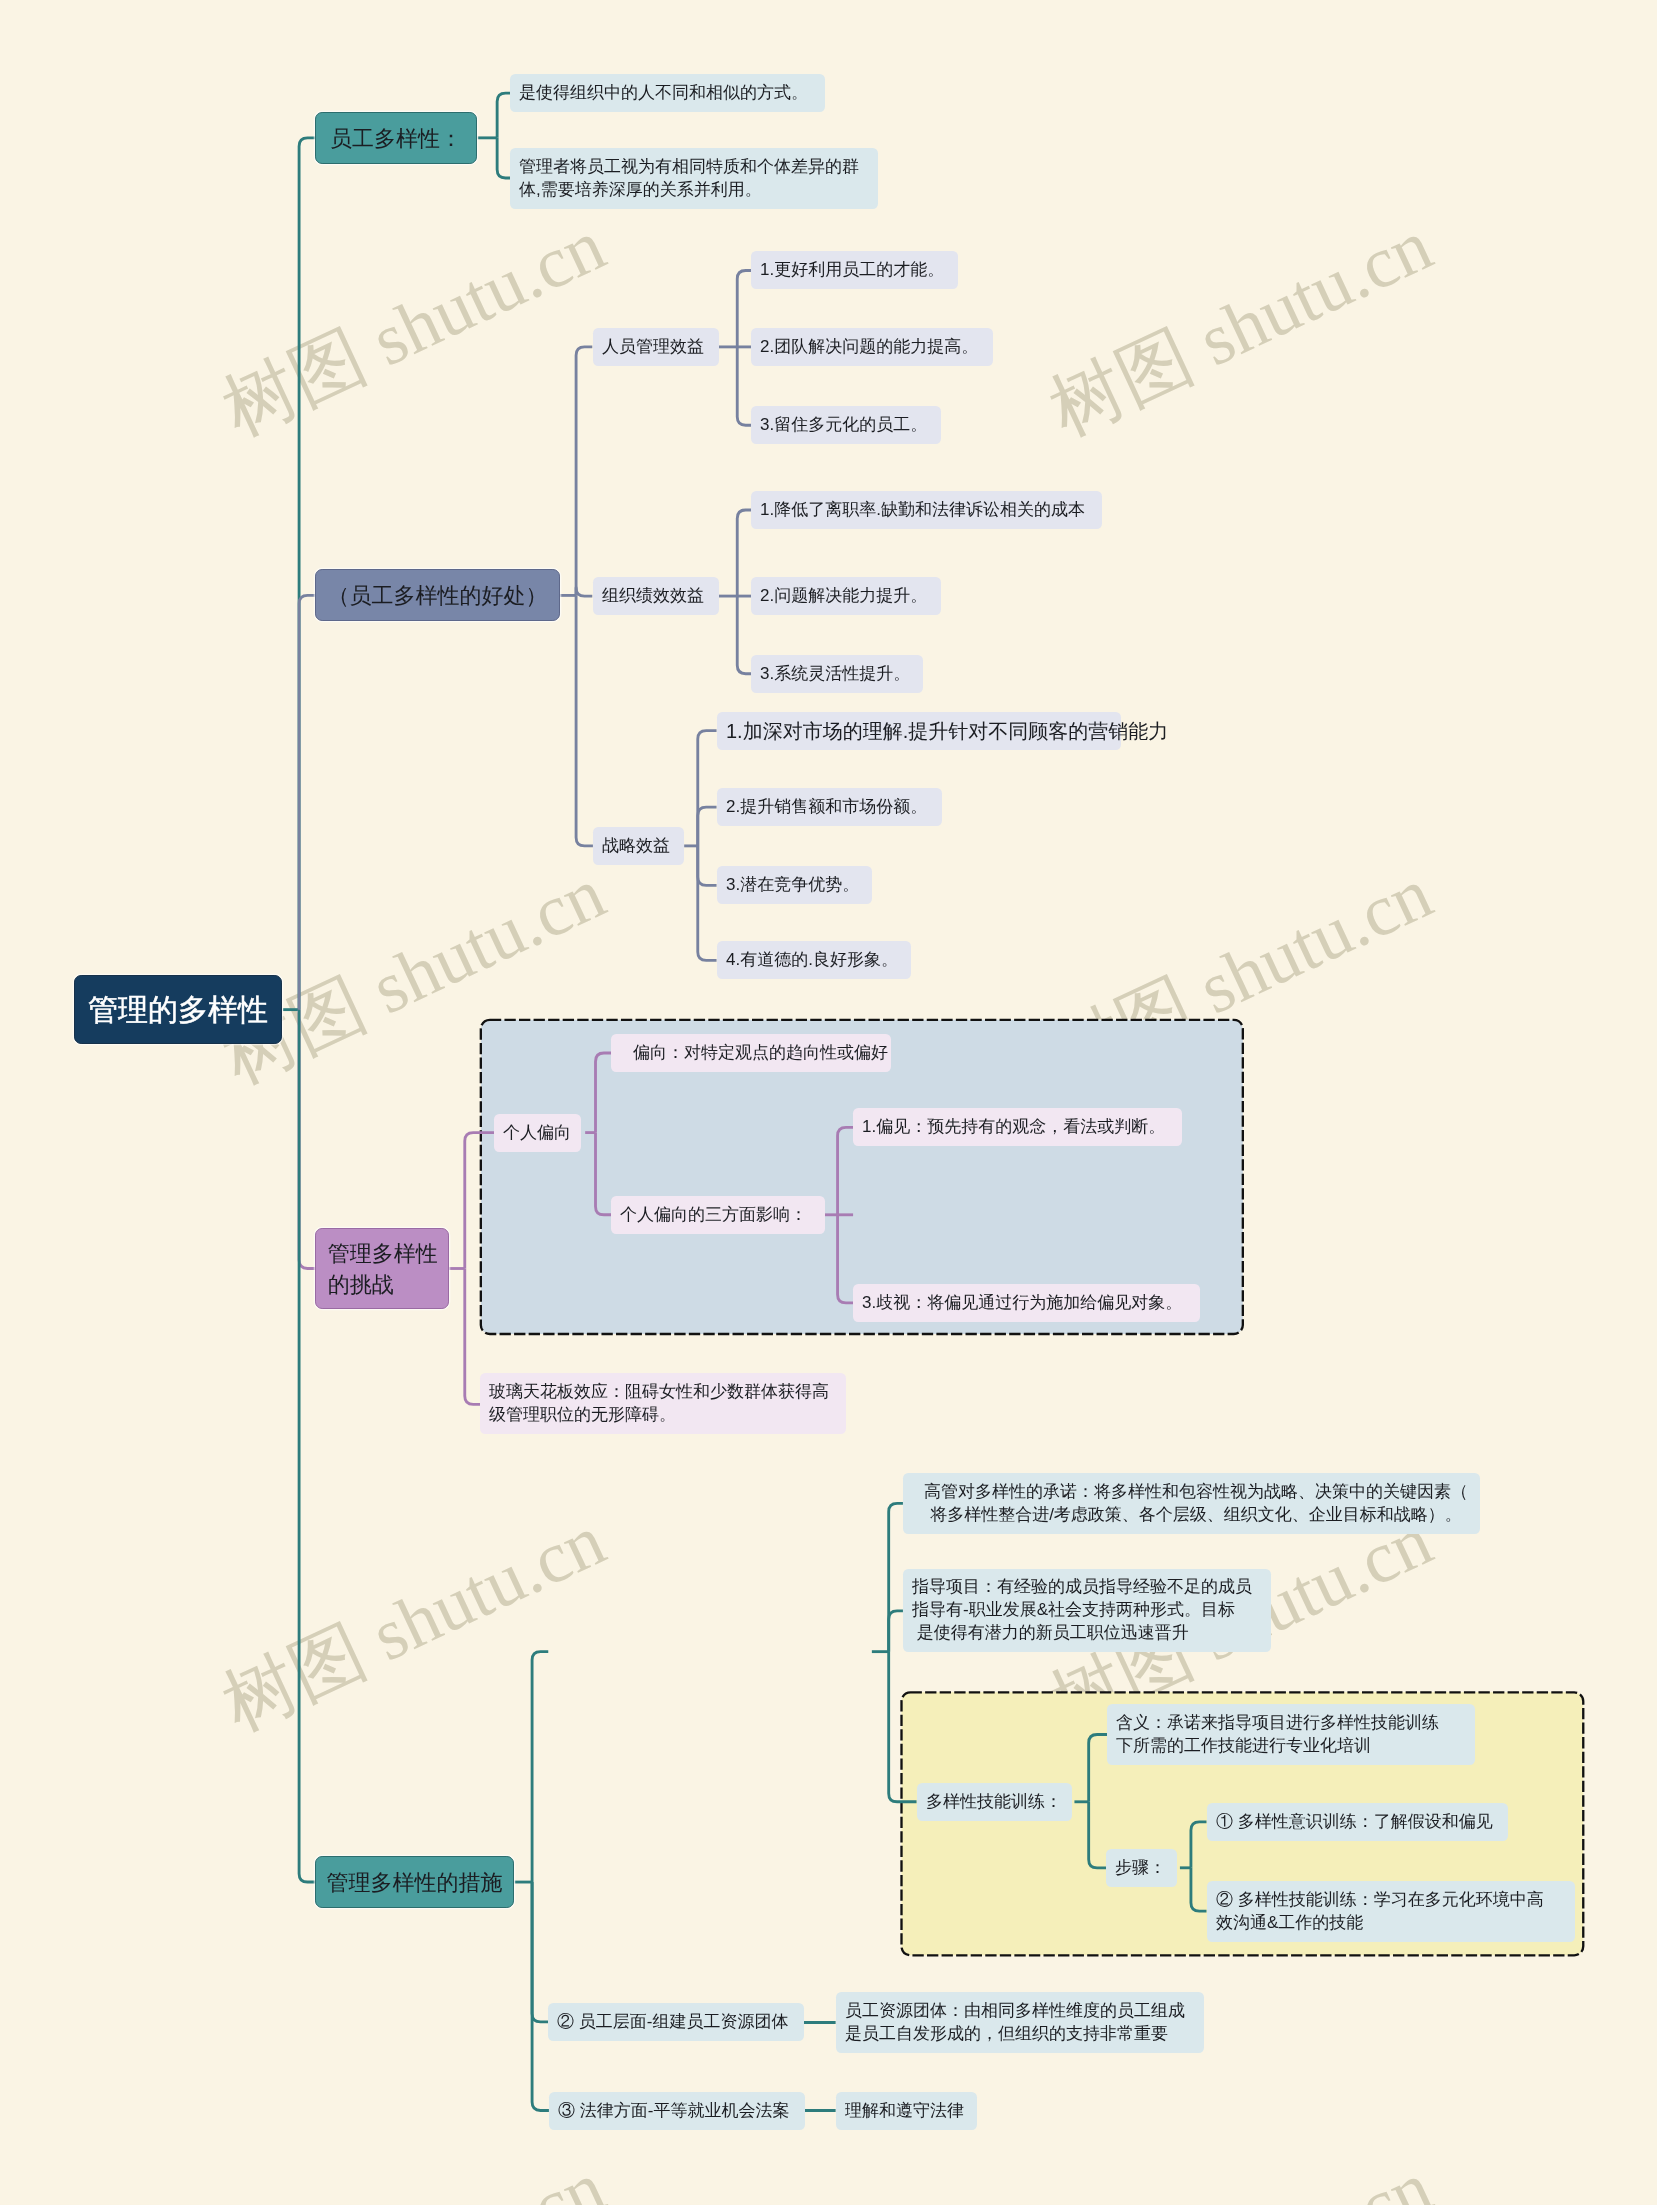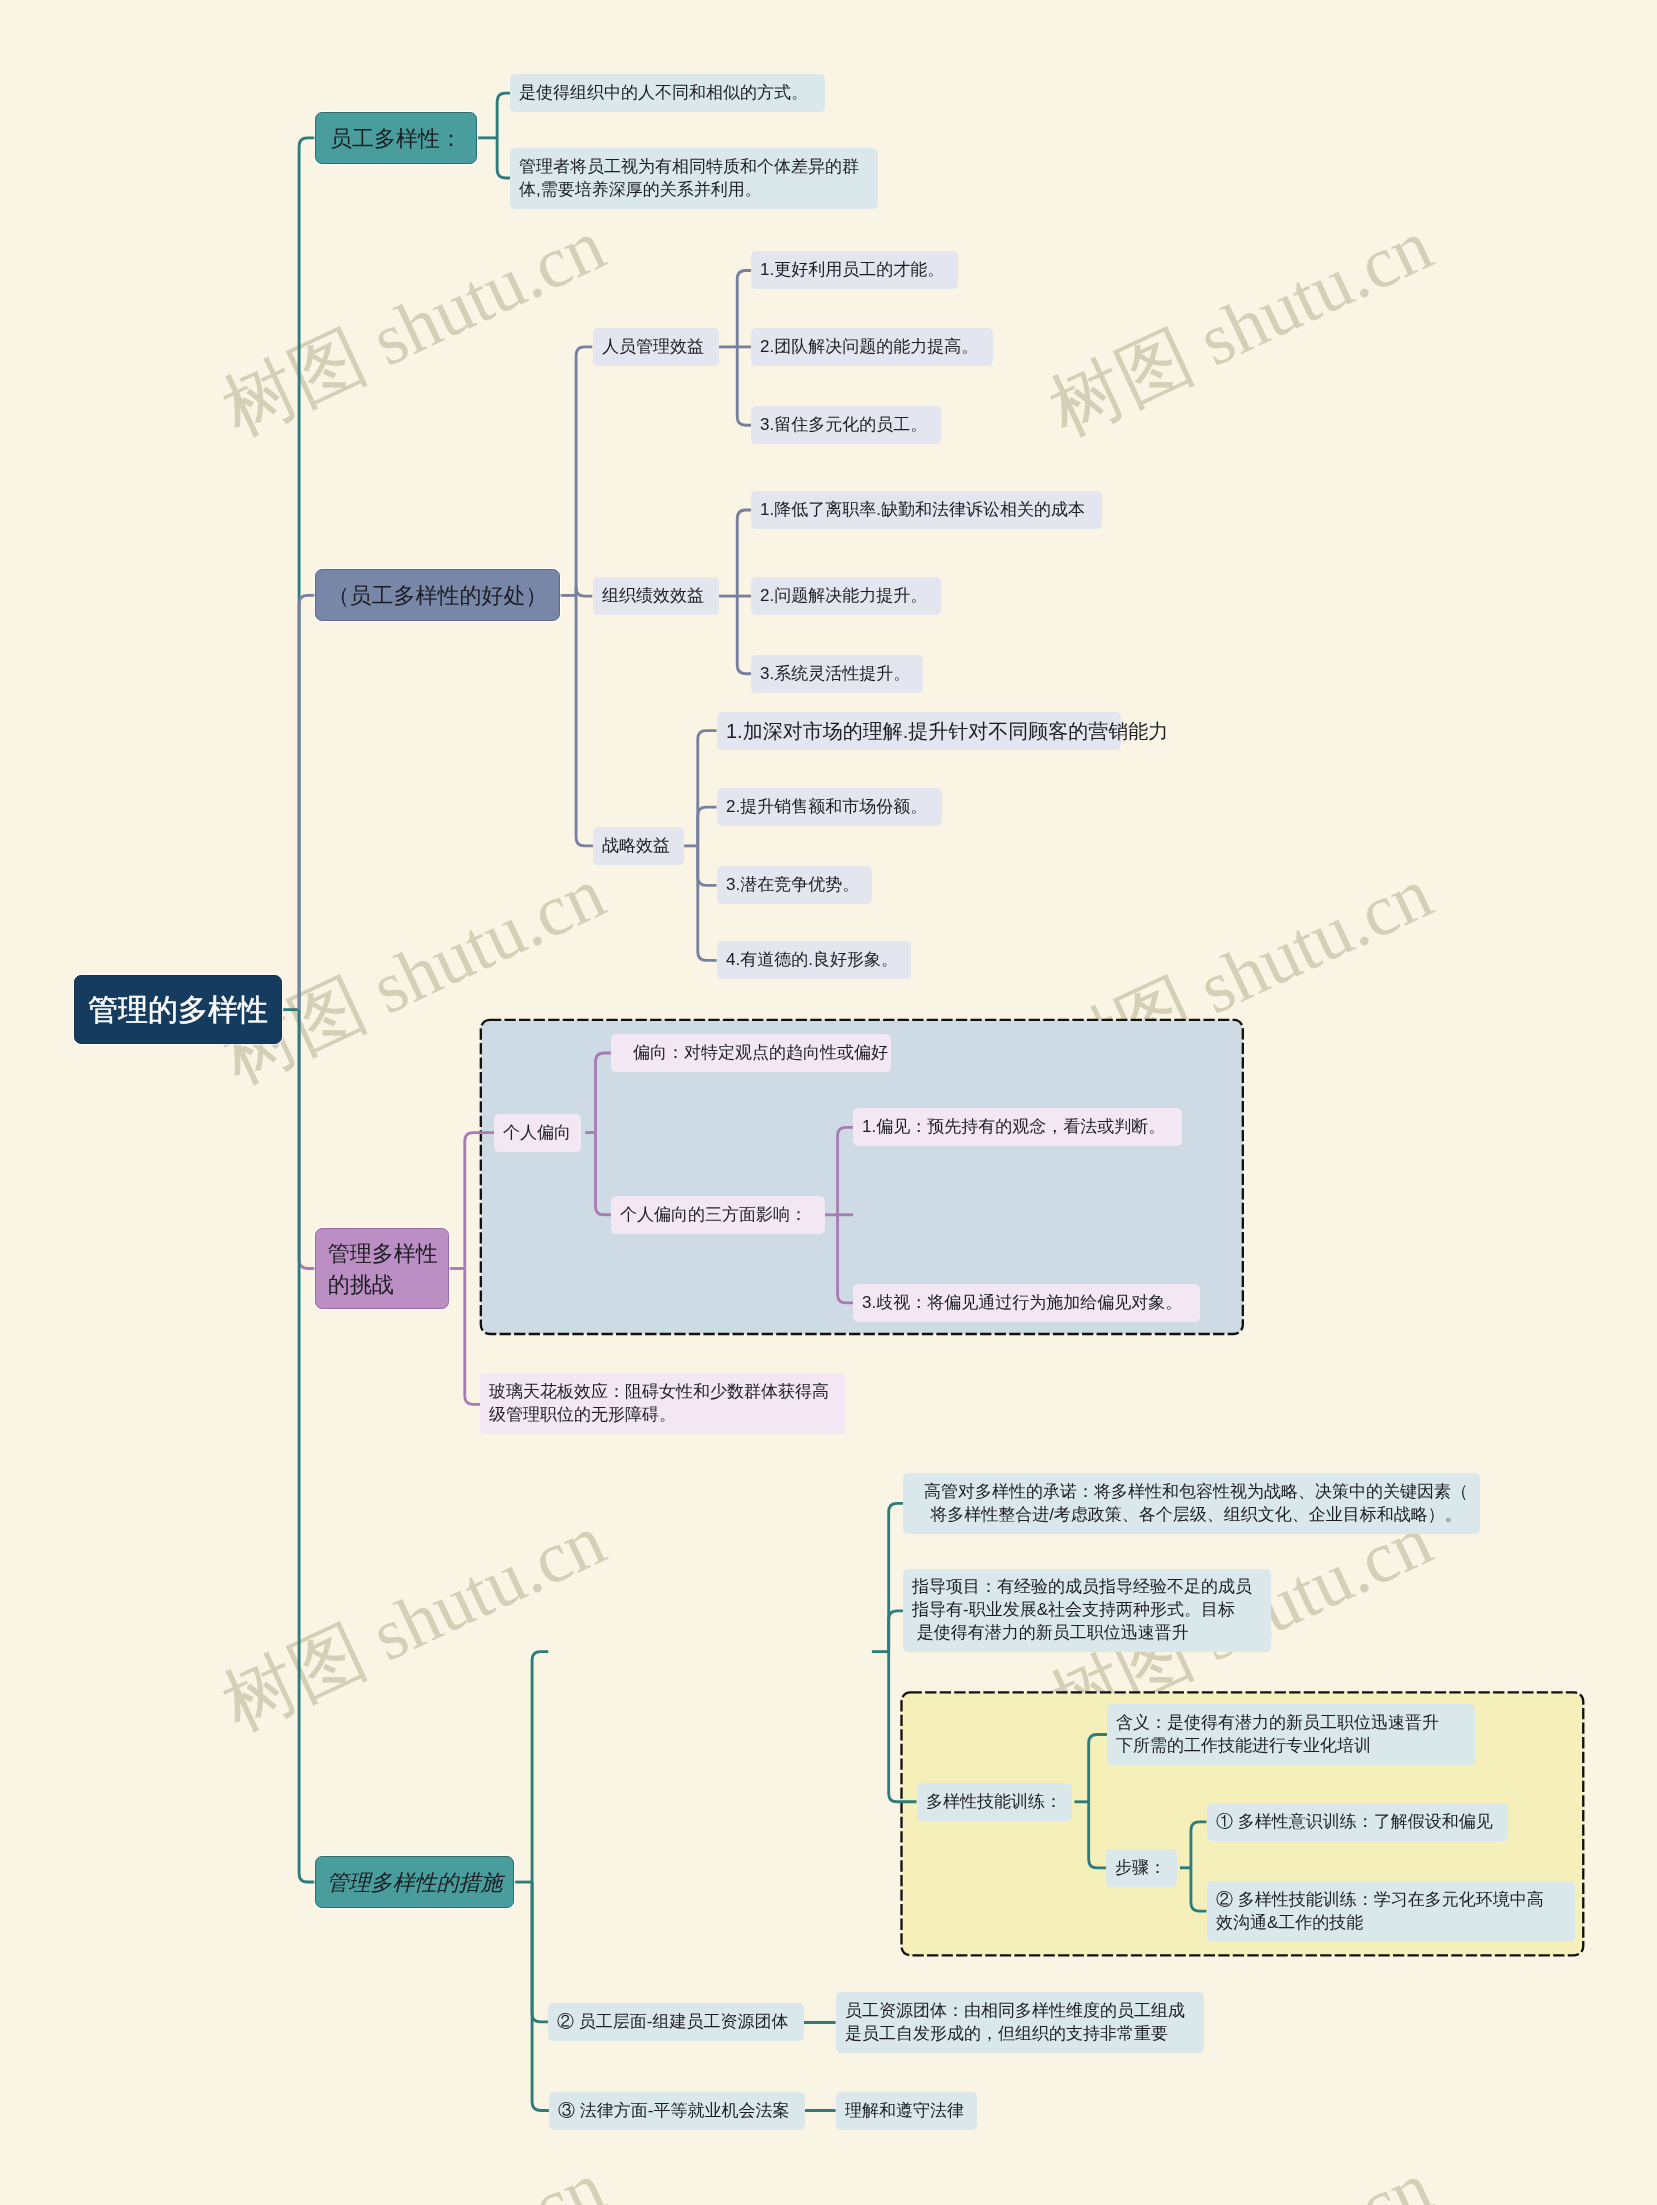--- a/index.html
+++ b/index.html
@@ -175,37 +175,37 @@
     <div class="node pink" style="left:853px;top:1108px;width:329px;height:38px;font-size:17px;line-height:22.7px;padding-left:9px;">
       <span>1.偏见：预先持有的观念，看法或判断。</span>
     </div>
     <div class="node pink" style="left:853px;top:1284px;width:347px;height:38px;font-size:17px;line-height:22.7px;padding-left:9px;">
       <span>3.歧视：将偏见通过行为施加给偏见对象。</span>
     </div>
     <div class="node pink" style="left:480px;top:1373px;width:366px;height:61px;font-size:17px;line-height:22.7px;padding-left:9px;">
       <span>玻璃天花板效应：阻碍女性和少数群体获得高
 级管理职位的无形障碍。</span>
     </div>
-    <div class="node l1-teal" style="left:315px;top:1856px;width:199px;height:52px;font-size:22px;line-height:27px;justify-content:flex-start;text-align:center;font-style:italic;">
+    <div class="node l1-teal" style="left:315px;top:1856px;width:199px;height:52px;font-size:22px;line-height:27px;justify-content:flex-start;text-align:center;">
       <span>管理多样性的措施</span>
     </div>
     <div class="node blue" style="left:903px;top:1473px;width:577px;height:61px;font-size:17px;line-height:22.7px;padding-left:9px;text-align:center;">
       <span>高管对多样性的承诺：将多样性和包容性视为战略、决策中的关键因素（
 将多样性整合进/考虑政策、各个层级、组织文化、企业目标和战略）。</span>
     </div>
     <div class="node blue" style="left:903px;top:1569px;width:368px;height:83px;font-size:17px;line-height:22.7px;padding-left:9px;">
       <span>指导项目：有经验的成员指导经验不足的成员
 指导有-职业发展&amp;社会支持两种形式。目标
  是使得有潜力的新员工职位迅速晋升</span>
     </div>
     <div class="node blue" style="left:917px;top:1783px;width:155px;height:38px;font-size:17px;line-height:22.7px;padding-left:9px;">
       <span>多样性技能训练：</span>
     </div>
     <div class="node blue" style="left:1107px;top:1704px;width:368px;height:61px;font-size:17px;line-height:22.7px;padding-left:9px;">
-      <span>含义：是使得有潜力的新员工职位迅速晋升
+      <span>含义：承诺来指导项目进行多样性技能训练
 下所需的工作技能进行专业化培训</span>
     </div>
     <div class="node blue" style="left:1106px;top:1849px;width:71px;height:38px;font-size:17px;line-height:22.7px;padding-left:9px;">
       <span>步骤：</span>
     </div>
     <div class="node blue" style="left:1207px;top:1803px;width:301px;height:38px;font-size:17px;line-height:22.7px;padding-left:9px;">
       <span>① 多样性意识训练：了解假设和偏见</span>
     </div>
     <div class="node blue" style="left:1207px;top:1881px;width:368px;height:61px;font-size:17px;line-height:22.7px;padding-left:9px;">
       <span>② 多样性技能训练：学习在多元化环境中高

